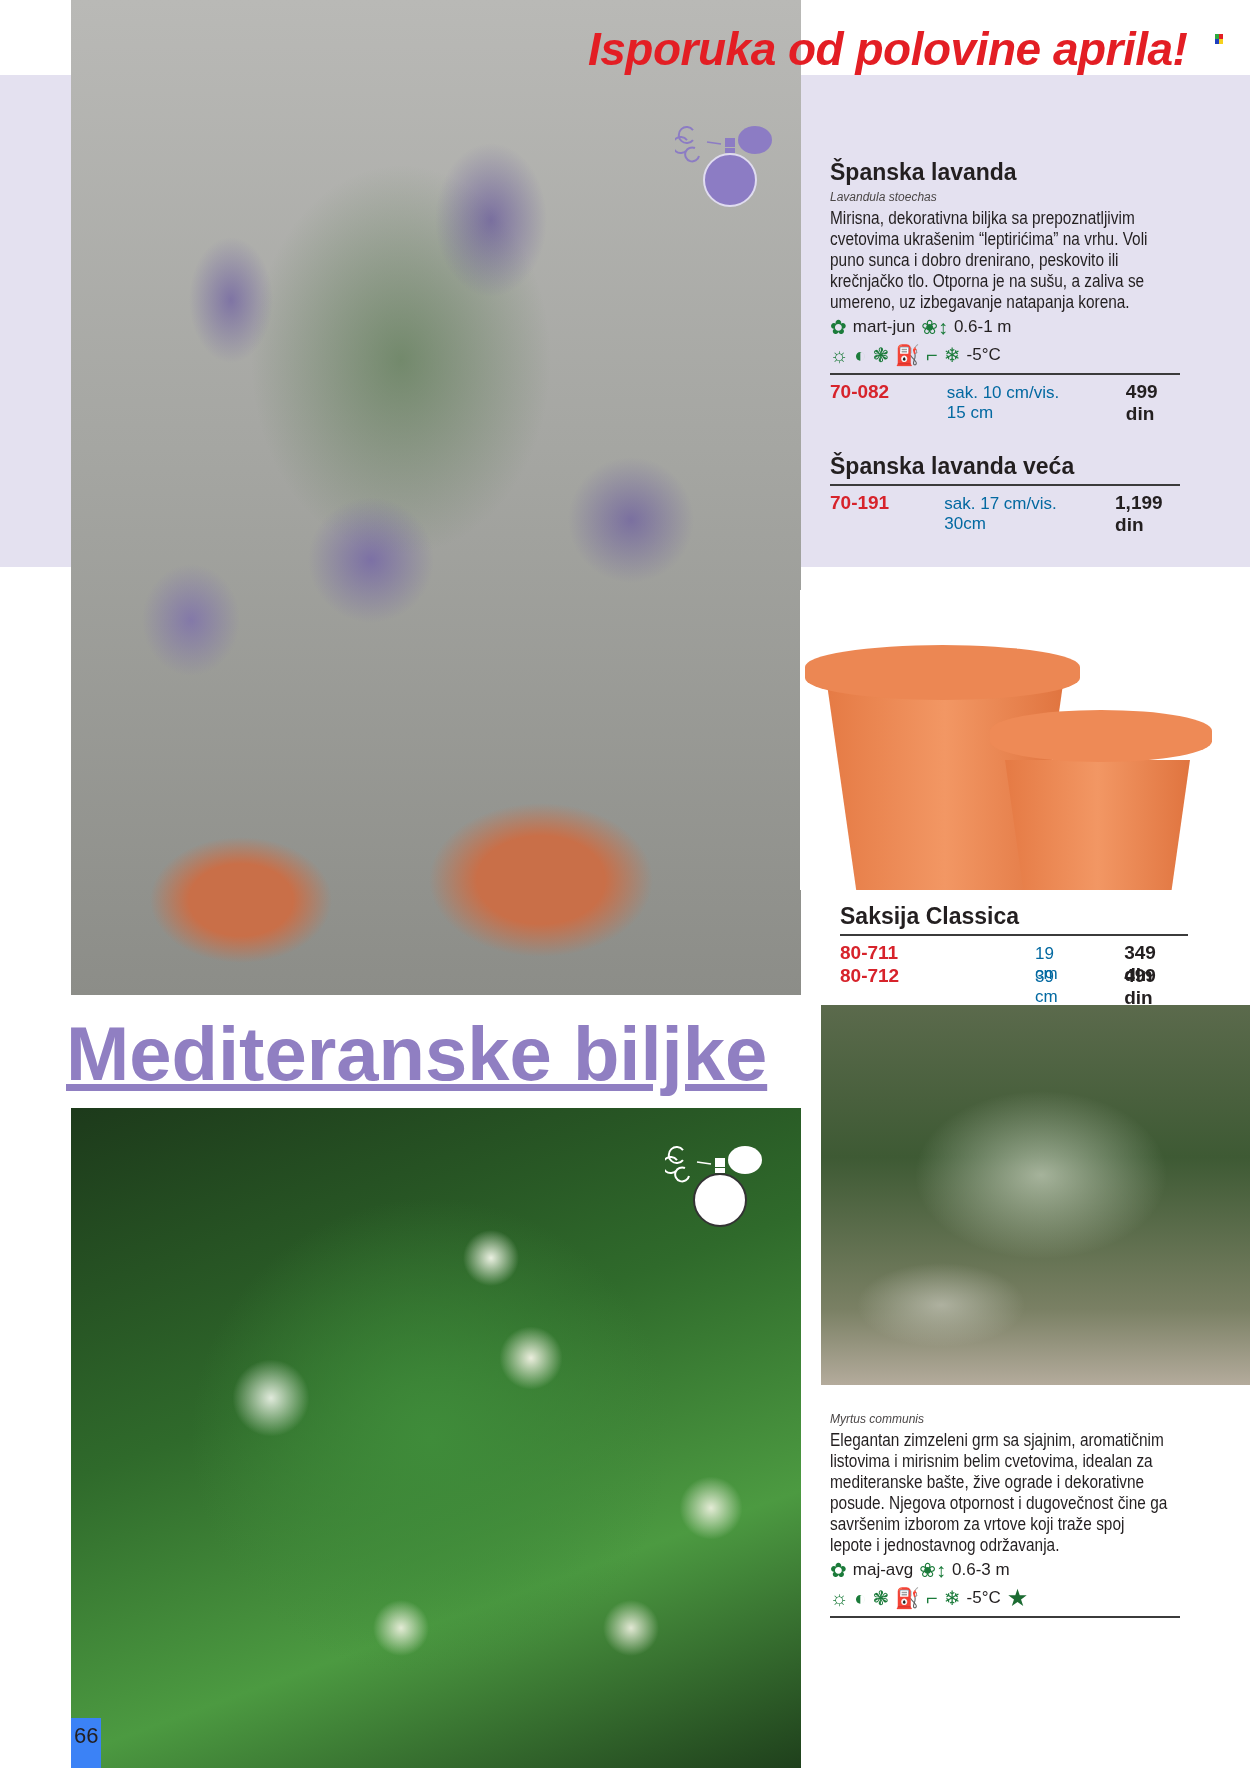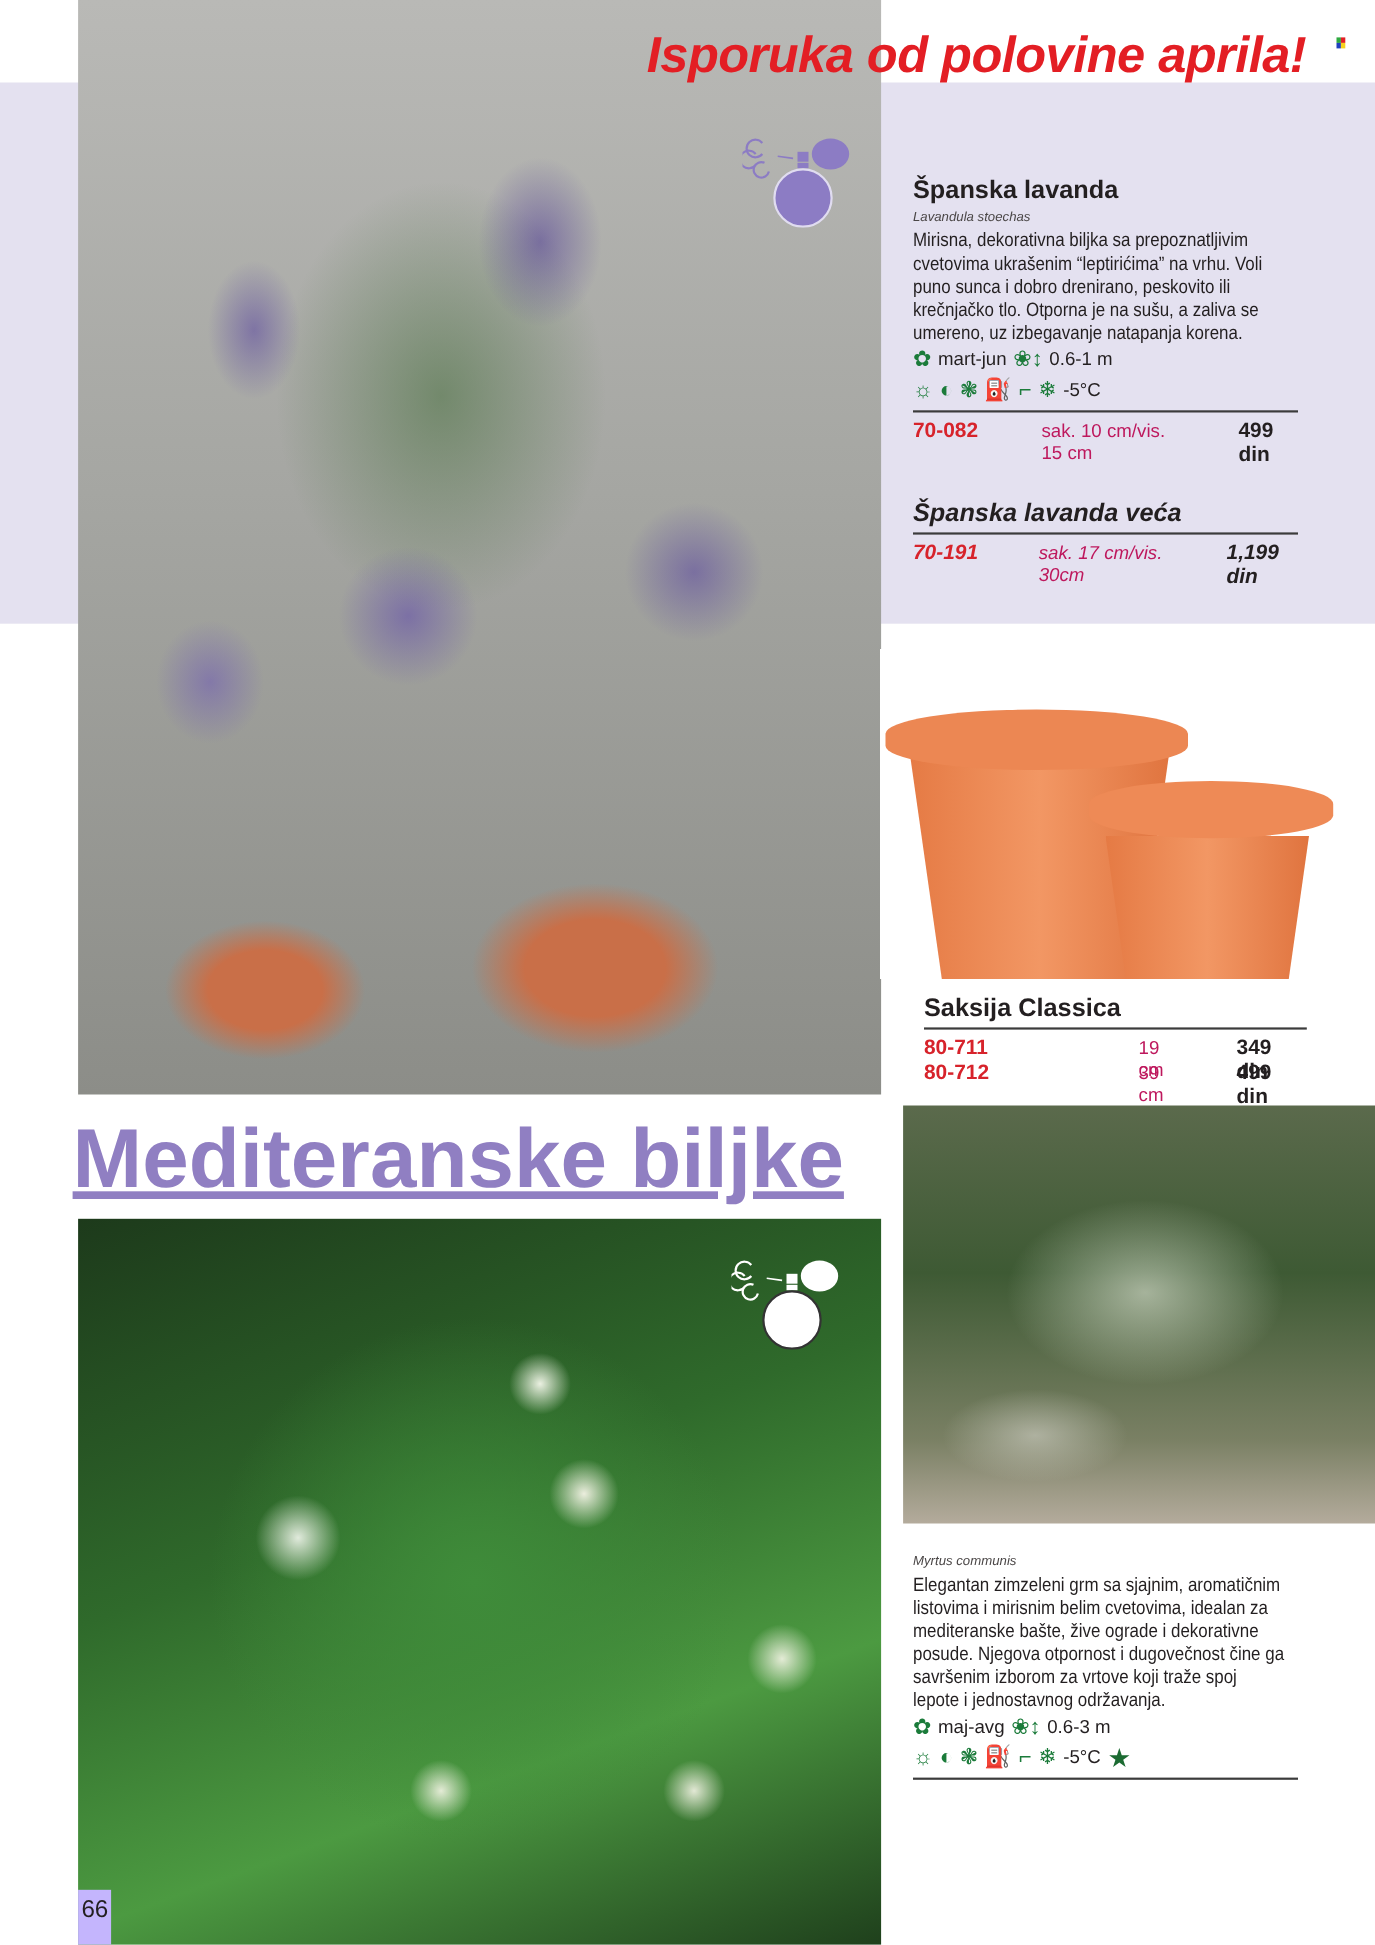--- a/index.html
+++ b/index.html
@@ -56,26 +56,26 @@
   .p-title { font-weight: bold; font-size: 23px; color: #231f20; line-height: 28px; }
   .p-latin { font-style: italic; font-size: 12px; color: #4a4646; line-height: 22px; }
   .p-desc { font-family: "Liberation Sans", sans-serif; font-size: 17.5px; line-height: 21px; color: #231f20;
             transform: scaleX(0.88); transform-origin: left top; width: 385px; }
   .attr-row { display: flex; align-items: center; gap: 6px; font-size: 17px; color: #231f20; height: 28px; }
   .attr-row .ico { color: #1b7b3a; font-size: 20px; line-height: 1; }
   .attr-row .star { color: #1c6b32; font-size: 24px; }
   .rule { height: 2px; background: #3b3b3b; margin: 4px 0 6px 0; }
   .price-row { display: flex; align-items: baseline; font-size: 18px; height: 26px; gap: 44px; }
   .price-row .code { color: #d7232b; font-weight: bold; font-size: 19px; }
-  .price-row .size { color: #be185d; font-size: 17px; }
+  .price-row .size { color: #0369a1; font-size: 17px; }
   .price-row .price { margin-left: auto; font-weight: bold; font-size: 19px; color: #231f20; }
 
   .section-title { position: absolute; left: 66px; top: 1010px; color: #907fc2; font-weight: bold;
                    font-size: 76px; letter-spacing: 0px; white-space: nowrap; text-decoration: underline; }
-  .page-num { position: absolute; left: 71px; top: 1718px; width: 30px; height: 50px; background: #c4b5fd;
+  .page-num { position: absolute; left: 71px; top: 1718px; width: 30px; height: 50px; background: #3b82f6;
               font-size: 22px; color: #231f20; padding-top: 5px; padding-left: 3px; }
 </style>
 </head>
 <body>
 
 <div class="lilac-band"></div>
 
 <div class="photo photo-lavender"></div>
 
 <div class="perfume-icon" style="left:675px; top:112px;">
@@ -117,21 +117,21 @@
     <span>-5°C</span>
   </div>
   <div class="rule"></div>
   <div class="price-row">
     <span class="code" style="width:88px">70-082</span>
     <span class="size">sak. 10 cm/vis. 15 cm</span>
     <span class="price">499 din</span>
   </div>
 </div>
 
-<div class="product" style="left:830px; top:452px; width:350px;font-style:italic;">
+<div class="product" style="left:830px; top:452px; width:350px;">
   <div class="p-title">Španska lavanda veća</div>
   <div class="rule"></div>
   <div class="price-row">
     <span class="code" style="width:88px">70-191</span>
     <span class="size">sak. 17 cm/vis. 30cm</span>
     <span class="price">1,199 din</span>
   </div>
 </div>
 
 <div class="photo photo-pots">

